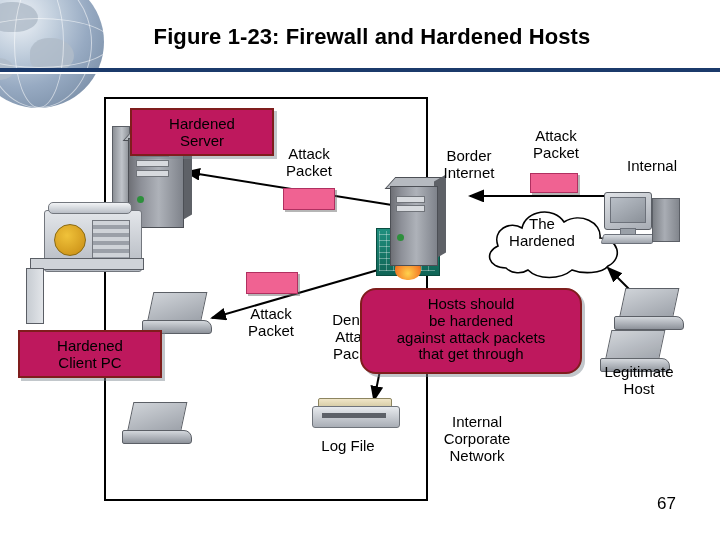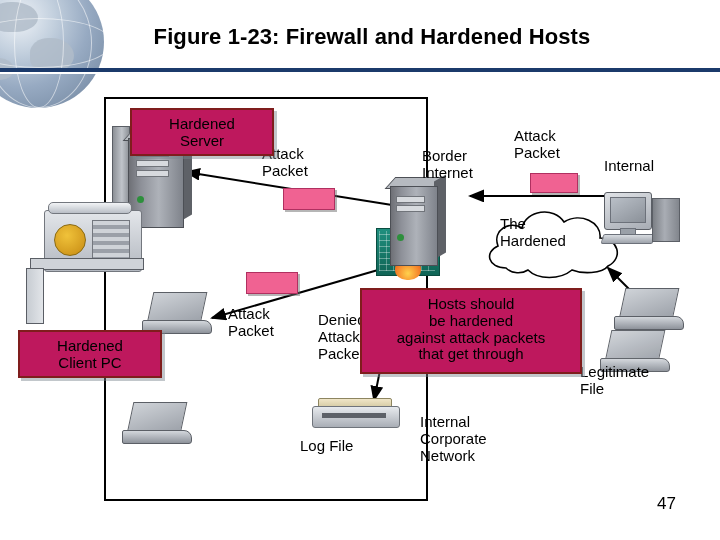--- a/index.html
+++ b/index.html
@@ -81,21 +81,21 @@
     height: 400px;
     border: 2px solid #000000;
     background: transparent;
   }
   
   .lbl {
     position: absolute;
     font-size: 15px;
     color: #000000;
     line-height: 1.12;
-    text-align: left;
+    text-align: center;
     white-space: pre-line;
   }
   
   .callout {
     position: absolute;
     background: #be185d;
     border: 2px solid #7f1d1d;
     color: #000000;
     font-size: 15px;
     line-height: 1.12;
@@ -419,30 +419,30 @@
 Packet</div>
   <div class="lbl" style="left:604px;top:158px;width:96px;">Internal</div>
   <div class="lbl" style="left:500px;top:216px;width:84px;">The
 Hardened</div>
   <div class="lbl" style="left:228px;top:306px;width:86px;">Attack
 Packet</div>
   <div class="lbl" style="left:318px;top:312px;width:76px;">Denied
 Attack
 Packet</div>
   <div class="lbl" style="left:580px;top:364px;width:118px;">Legitimate
-File</div>
+Host</div>
   <div class="lbl" style="left:300px;top:438px;width:96px;">Log File</div>
   <div class="lbl" style="left:420px;top:414px;width:114px;">Internal
 Corporate
 Network</div>
 
   <div class="callout" style="left:130px;top:108px;width:144px;height:48px;padding-top:6px;">Hardened
 Server</div>
   <div class="callout" style="left:18px;top:330px;width:144px;height:48px;padding-top:6px;">Hardened
 Client PC</div>
-  <div class="callout" style="left:360px;top:288px;width:222px;height:86px;padding-top:6px;">Hosts should
+  <div class="callout" style="left:360px;top:288px;width:222px;height:86px;padding-top:6px;border-radius:16px;">Hosts should
 be hardened
 against attack packets
 that get through</div>
 
-  <div class="page-num">47</div>
+  <div class="page-num">67</div>
 
 </div>
 
 </body></html>

